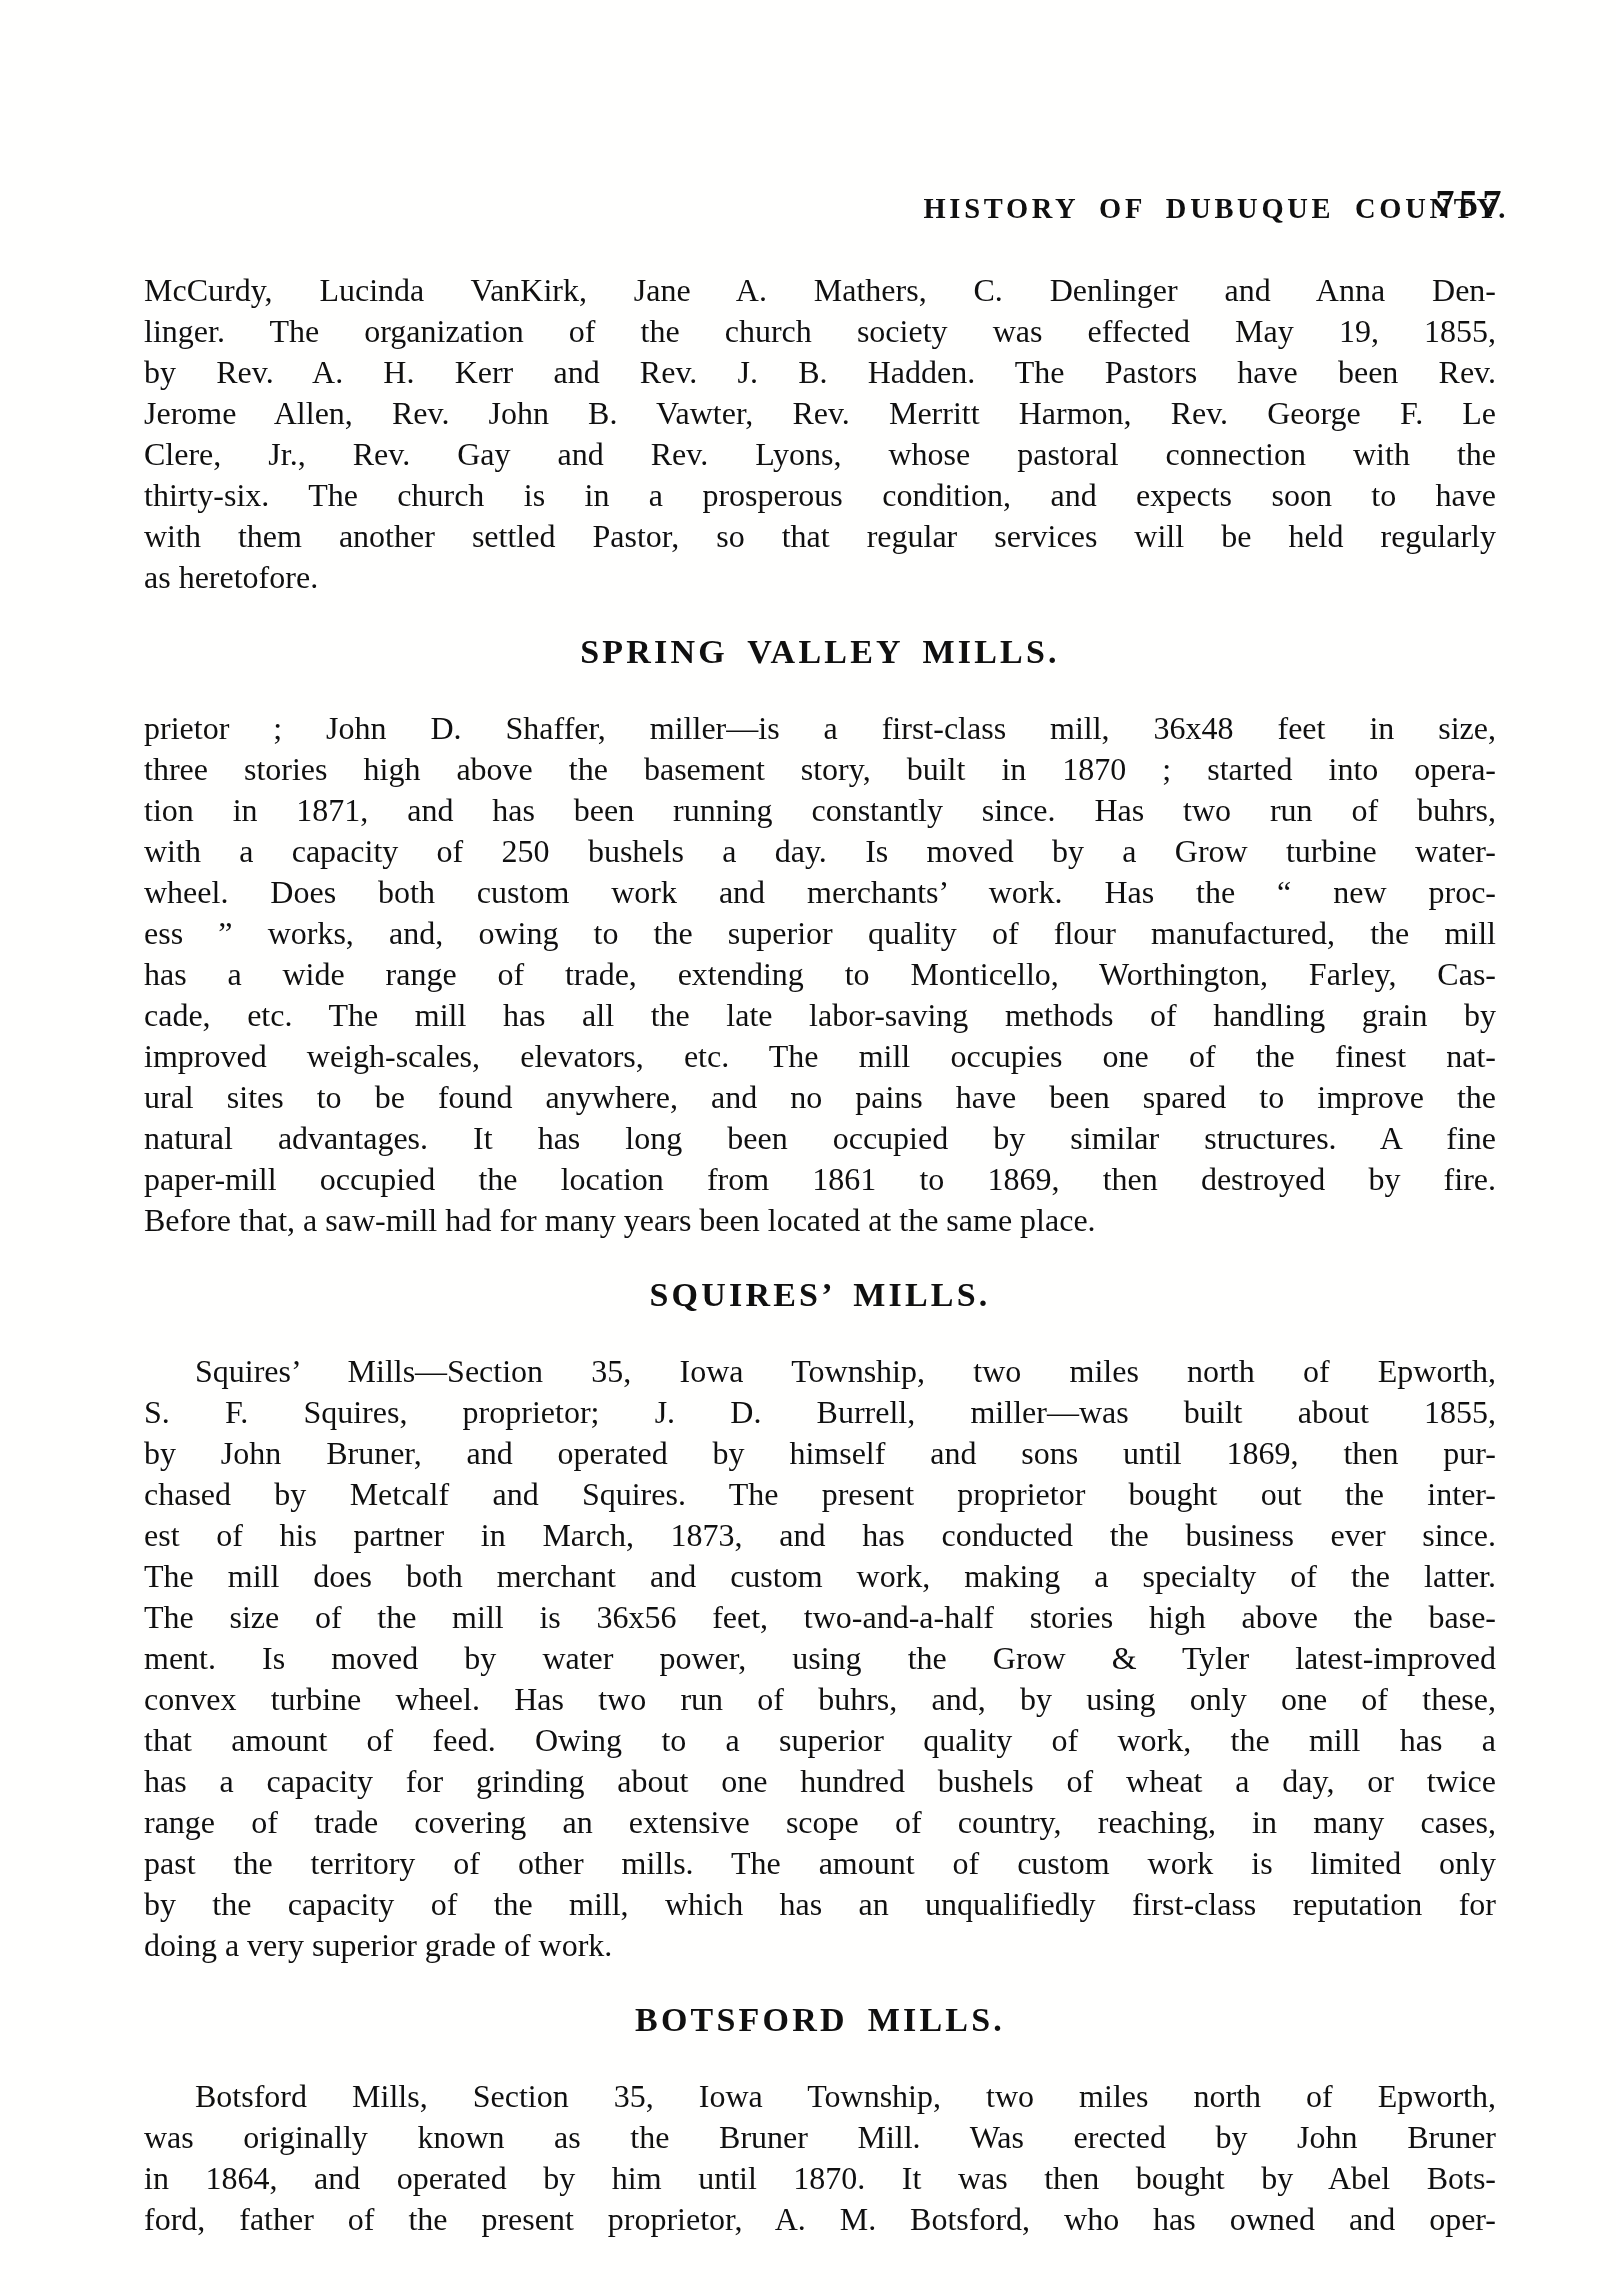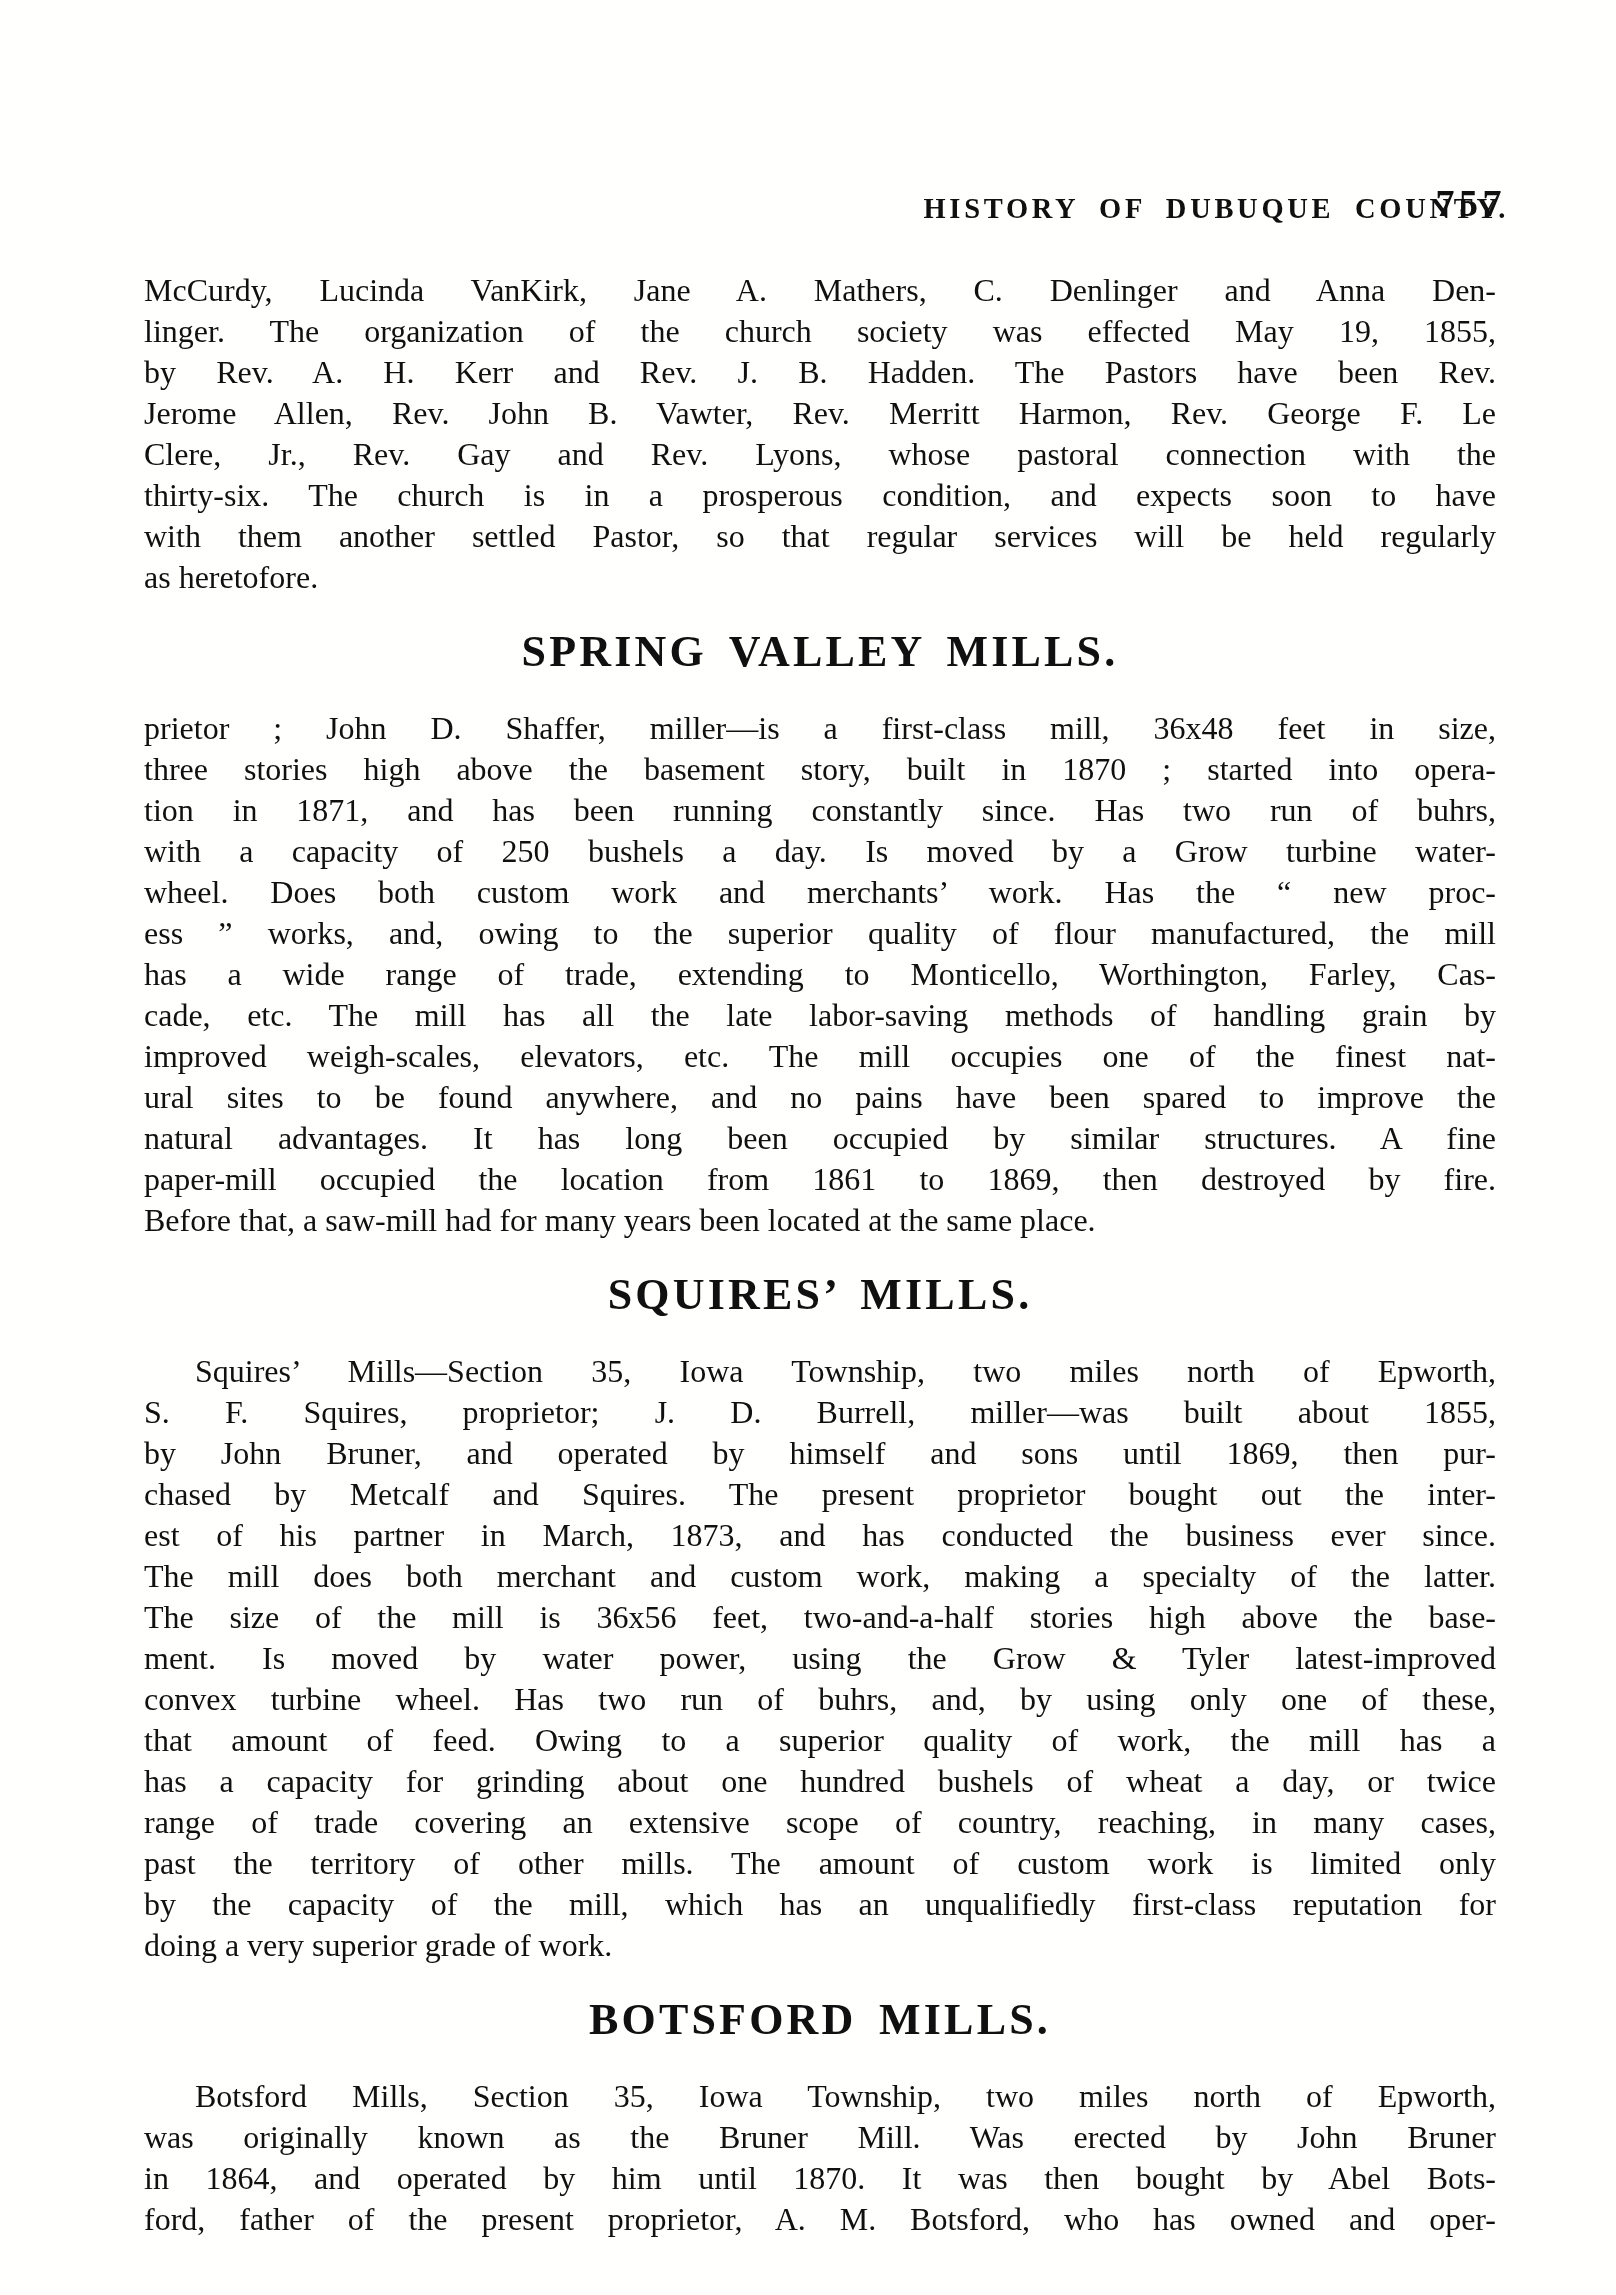--- a/index.html
+++ b/index.html
@@ -51,21 +51,21 @@
   }
   .line.last {
     text-align-last: left;
   }
   .line.indent {
     text-indent: 51px;
   }
   .section-heading {
     margin: 32px 0 34px 0;
     text-align: center;
-    font-size: 44px;
+    font-size: 34px;
     line-height: 44px;
     font-weight: 600;
     letter-spacing: 3.2px;
     word-spacing: 8.3px;
   }
 </style>
 </head>
 <body>
 
 <div class="page">

